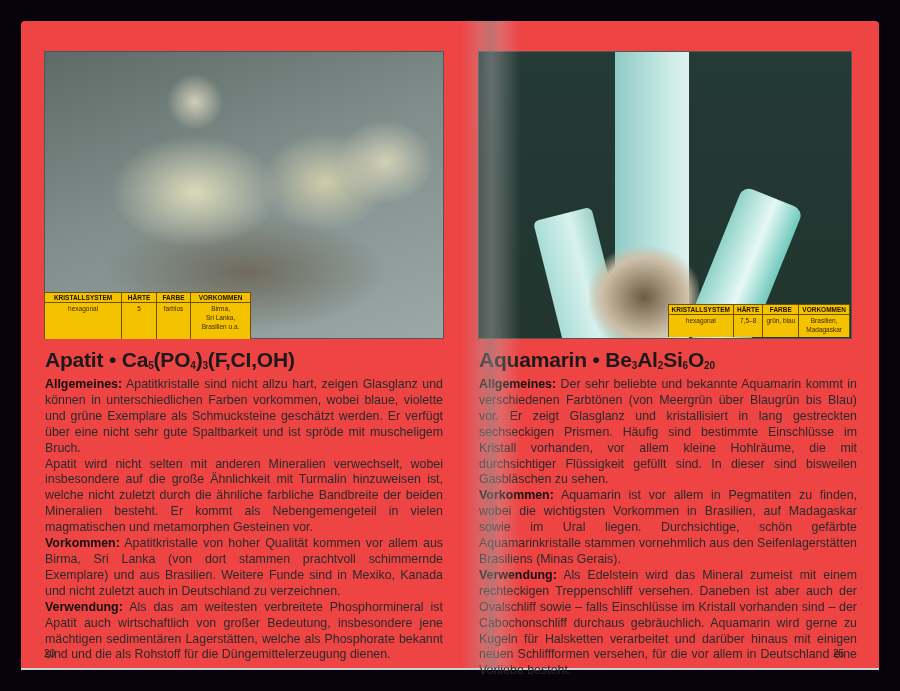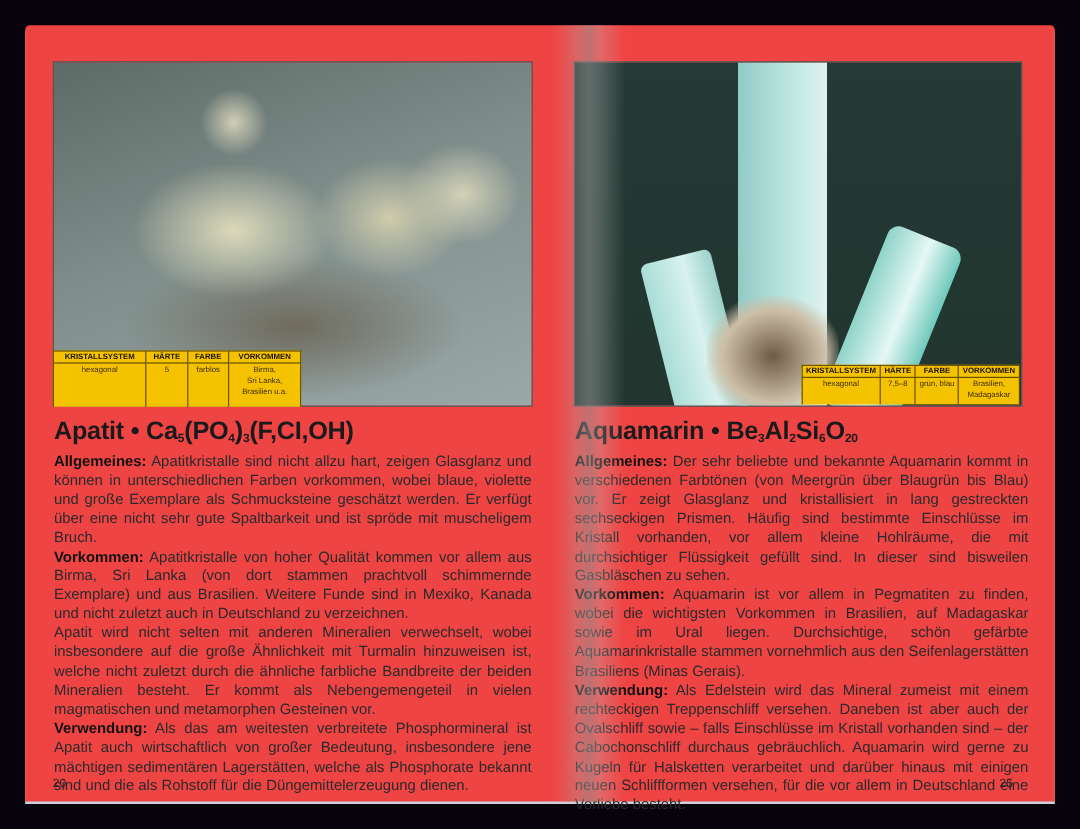--- a/index.html
+++ b/index.html
@@ -97,23 +97,23 @@
         <td class="multiline" style="white-space:pre-line">Birma,
 Sri Lanka,
 Brasilien u.a.</td>
       </tr>
     </tbody>
       </table>
 
     <div class="title title-left"><span>Apatit</span><span> • </span><span class="formula">Ca<sub>5</sub>(PO<sub>4</sub>)<sub>3</sub>(F,CI,OH)</span></div>
 
     <div class="body-text body-left">
-      <p><b>Allgemeines:</b><span> Apatitkristalle sind nicht allzu hart, zeigen Glasglanz und können in unterschiedlichen Farben vorkommen, wobei blaue, violette und große Exemplare als Schmucksteine geschätzt werden. Er verfügt über eine nicht sehr gute Spaltbarkeit und ist spröde mit muscheligem Bruch.</span></p>
+      <p><b>Allgemeines:</b><span> Apatitkristalle sind nicht allzu hart, zeigen Glasglanz und können in unterschiedlichen Farben vorkommen, wobei blaue, violette und grüne Exemplare als Schmucksteine geschätzt werden. Er verfügt über eine nicht sehr gute Spaltbarkeit und ist spröde mit muscheligem Bruch.</span></p>
+      <p><span>Apatit wird nicht selten mit anderen Mineralien verwechselt, wobei insbesondere auf die große Ähnlichkeit mit Turmalin hinzuweisen ist, welche nicht zuletzt durch die ähnliche farbliche Bandbreite der beiden Mineralien besteht. Er kommt als Nebengemengeteil in vielen magmatischen und metamorphen Gesteinen vor.</span></p>
       <p><b>Vorkommen:</b><span> Apatitkristalle von hoher Qualität kommen vor allem aus Birma, Sri Lanka (von dort stammen prachtvoll schimmernde Exemplare) und aus Brasilien. Weitere Funde sind in Mexiko, Kanada und nicht zuletzt auch in Deutschland zu verzeichnen.</span></p>
-      <p><span>Apatit wird nicht selten mit anderen Mineralien verwechselt, wobei insbesondere auf die große Ähnlichkeit mit Turmalin hinzuweisen ist, welche nicht zuletzt durch die ähnliche farbliche Bandbreite der beiden Mineralien besteht. Er kommt als Nebengemengeteil in vielen magmatischen und metamorphen Gesteinen vor.</span></p>
       <p><b>Verwendung:</b><span> Als das am weitesten verbreitete Phosphormineral ist Apatit auch wirtschaftlich von großer Bedeutung, insbesondere jene mächtigen sedimentären Lagerstätten, welche als Phosphorate bekannt sind und die als Rohstoff für die Düngemittelerzeugung dienen.</span></p>
     </div>
 
     <div class="page-num pn-left">20</div>
   </div>
 
   <div class="page page-right">
     <div class="photo photo-right" style="left:17px;">
       <div class="crystal-a"></div>
       <div class="crystal-c"></div>

